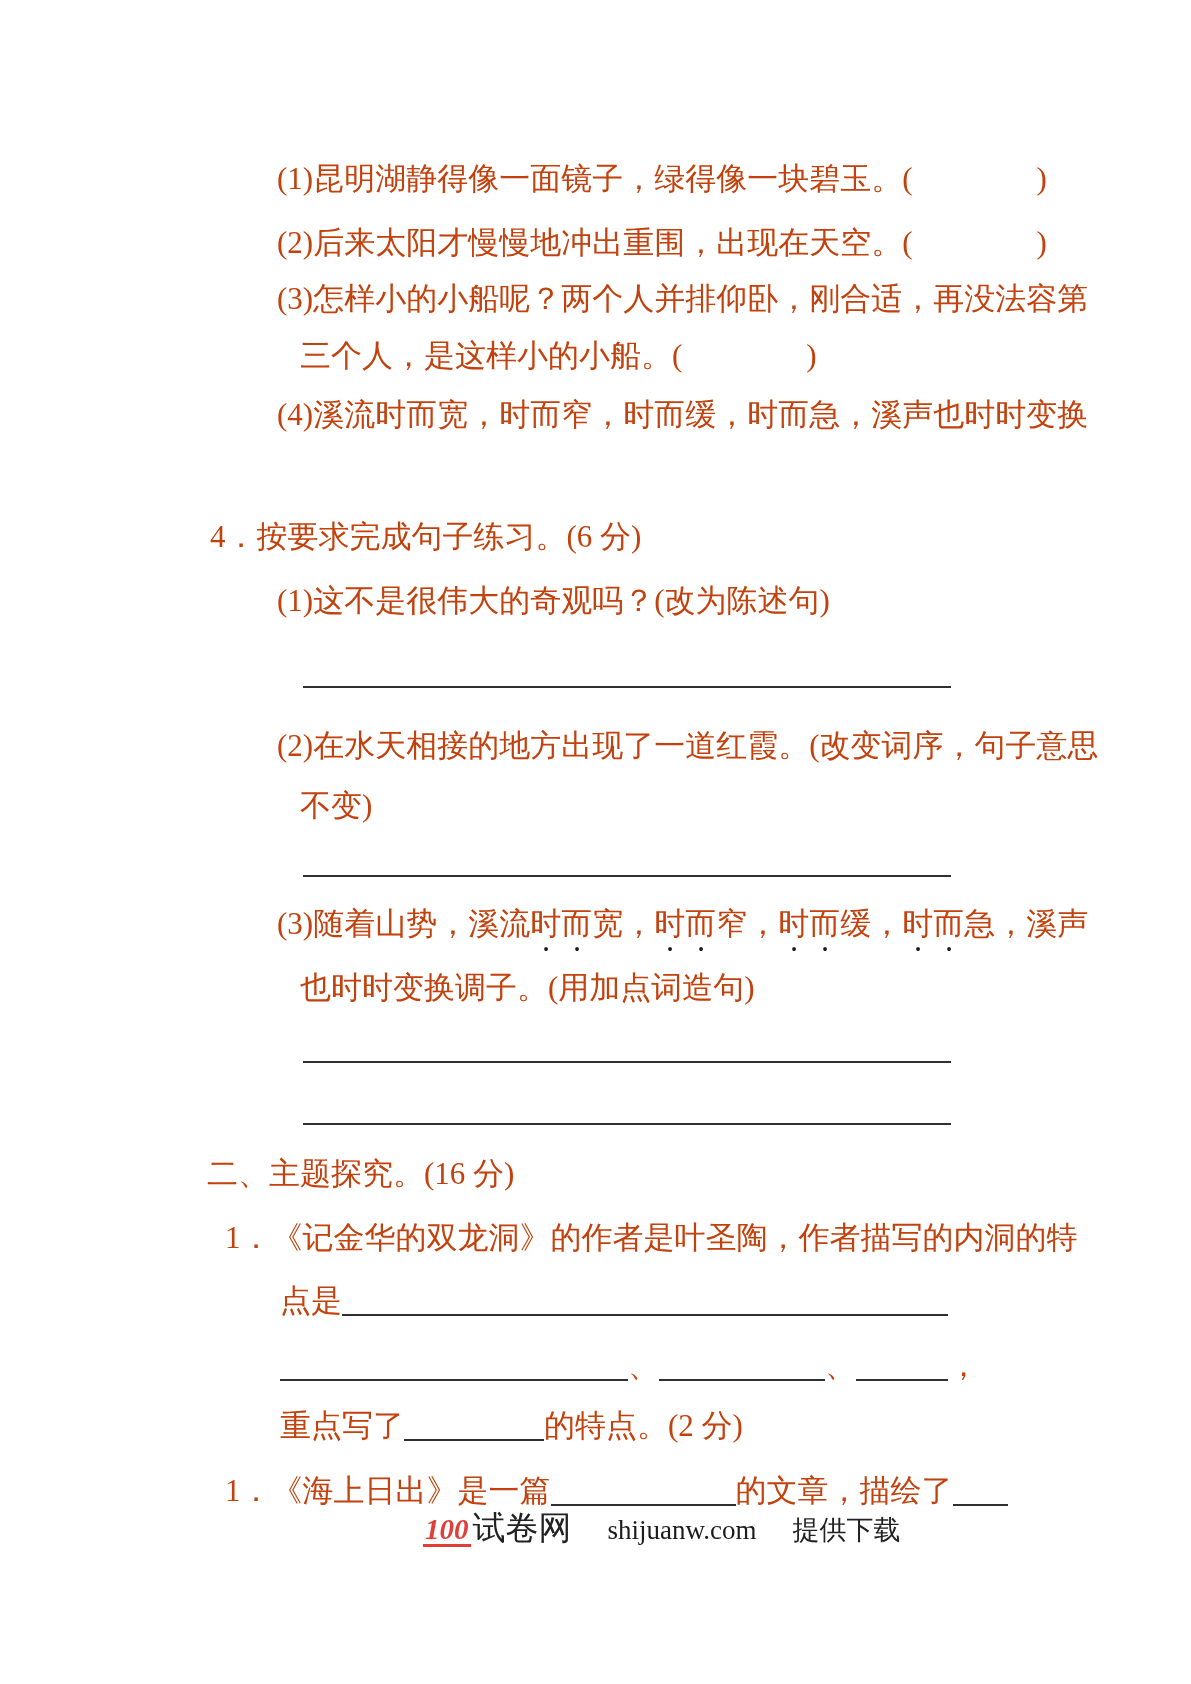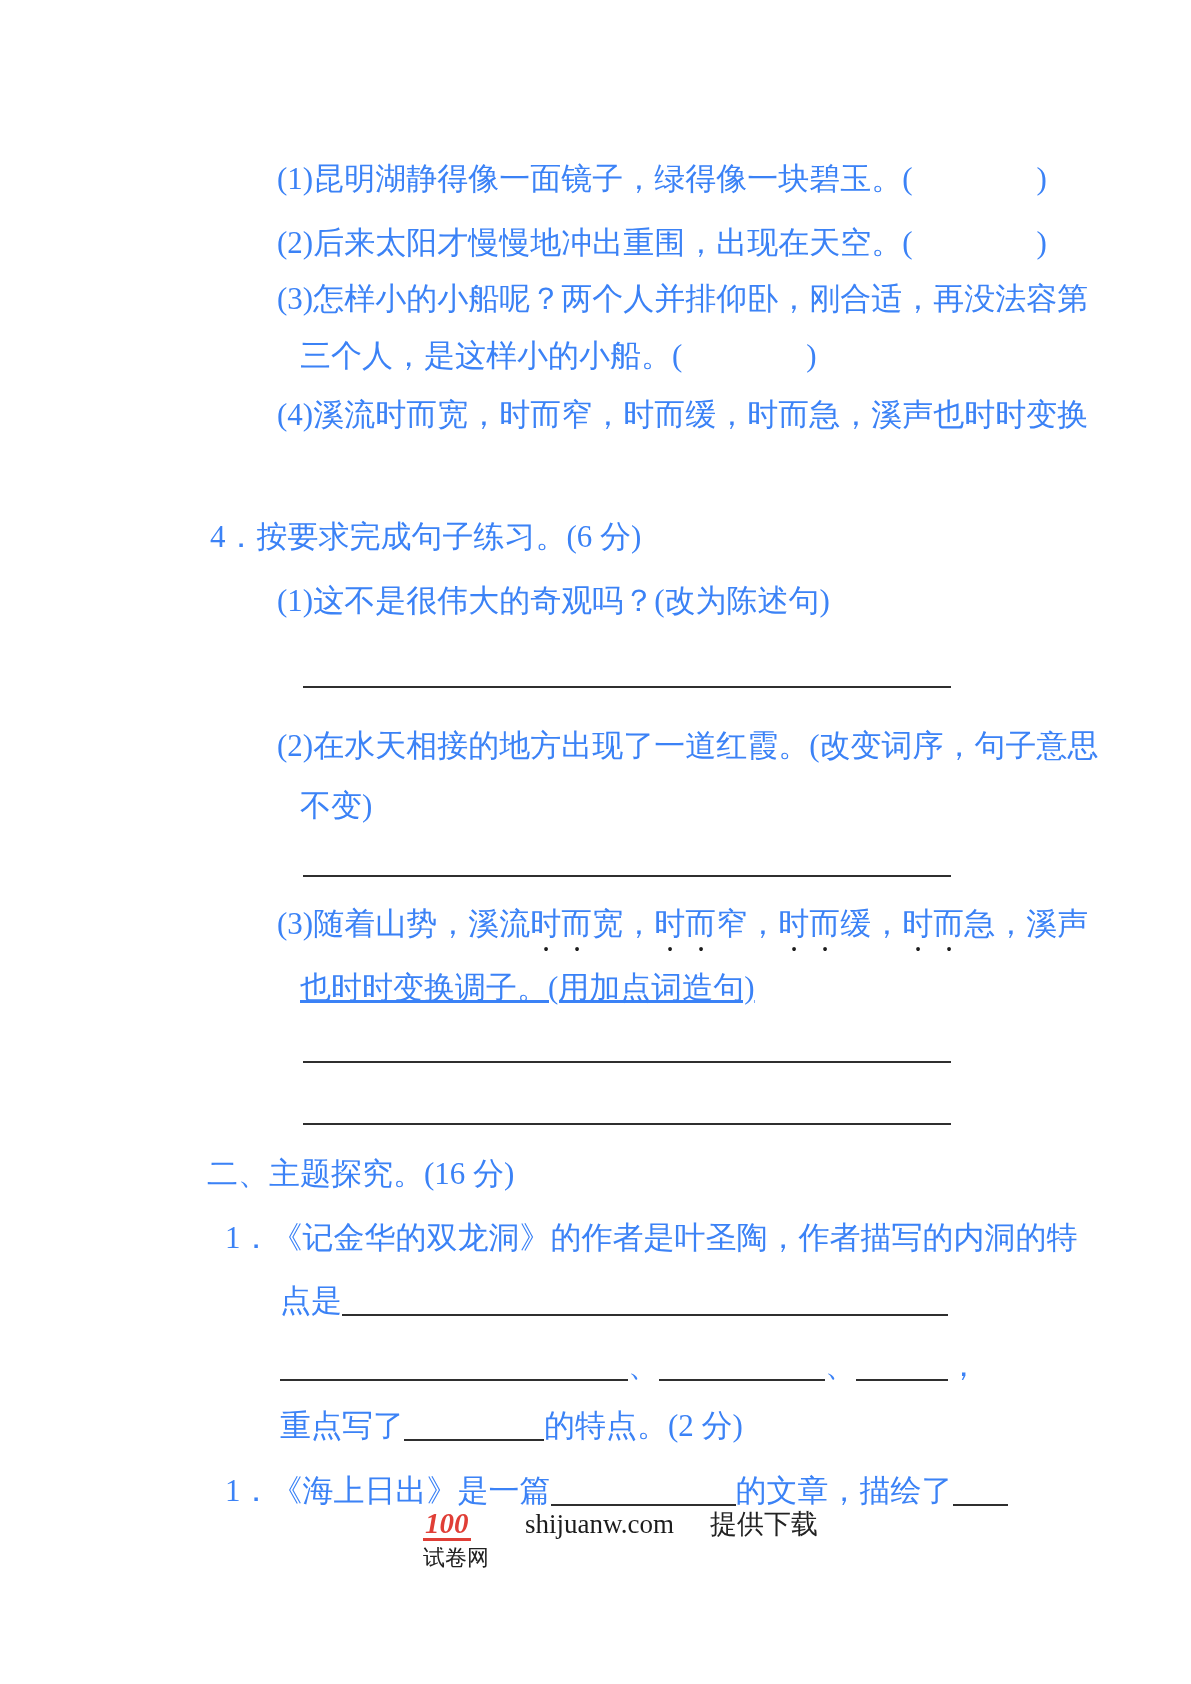--- a/index.html
+++ b/index.html
@@ -12,21 +12,21 @@
     font-family: "Liberation Serif", "DejaVu Serif", serif;
     color: #1c1c1c;
     overflow: hidden;
   }
   .line {
     position: absolute;
     font-size: 31px;
     line-height: 42px;
     height: 42px;
     white-space: pre;
-    color: #3b82f6;
+    color: #c2410c;
   }
   .rule {
     position: absolute;
     height: 0;
     border-bottom: 2px solid #2f2f2f;
   }
   .iblank {
     display: inline-block;
     border-bottom: 2px solid #2f2f2f;
     height: 30px;
@@ -41,31 +41,31 @@
   .footer {
     position: absolute;
     top: 1506px;
     left: 423px;
     display: flex;
     align-items: baseline;
     gap: 36px;
     font-size: 27px;
     color: #222222;
   }
-  .brand { display: flex; align-items: baseline; gap: 2px; flex-direction: column; }
+  .brand { display: flex; align-items: baseline; gap: 2px; }
   .logo-100 {
     font-size: 29px;
     font-weight: 700;
     font-style: italic;
     color: #e03e36;
     border-bottom: 3px solid #e03e36;
     padding: 0 2px 0 2px;
     line-height: 1;
   }
-  .site-name { font-size: 22px; color: #222222; }
+  .site-name { font-size: 33px; color: #222222; }
   .footer-url { font-size: 27px; color: #1c1c1c; }
   .footer-dl { font-size: 27px; color: #222222; text-align: right; }
 </style>
 </head>
 <body>
 
 <div class="page">
 
   <div class="line" style="left:277px; top:158px;">(1)昆明湖静得像一面镜子，绿得像一块碧玉。(　　　　)</div>
   <div class="line" style="left:277px; top:222px;">(2)后来太阳才慢慢地冲出重围，出现在天空。(　　　　)</div>
@@ -75,21 +75,21 @@
 
   <div class="line" style="left:210px; top:516px;">4．按要求完成句子练习。(6 分)</div>
   <div class="line" style="left:277px; top:580px;">(1)这不是很伟大的奇观吗？(改为陈述句)</div>
   <div class="rule" style="left:303px; top:686px; width:648px;"></div>
 
   <div class="line" style="left:277px; top:725px;">(2)在水天相接的地方出现了一道红霞。(改变词序，句子意思</div>
   <div class="line" style="left:300px; top:785px;">不变)</div>
   <div class="rule" style="left:303px; top:875px; width:648px;"></div>
 
   <div class="line" style="left:277px; top:903px;"><span>(3)随着山势，溪流</span><span class="em-dot">时而</span><span>宽，</span><span class="em-dot">时而</span><span>窄，</span><span class="em-dot">时而</span><span>缓，</span><span class="em-dot">时而</span><span>急，溪声</span></div>
-  <div class="line" style="left:300px; top:967px;text-decoration:underline;">也时时变换调子。(用加点词造句)</div>
+  <div class="line" style="left:300px; top:967px;">也时时变换调子。(用加点词造句)</div>
   <div class="rule" style="left:303px; top:1061px; width:648px;"></div>
   <div class="rule" style="left:303px; top:1123px; width:648px;"></div>
 
   <div class="line" style="left:183px; top:1153px;margin-left:24px;">二、主题探究。(16 分)</div>
 
   <div class="line" style="left:225px; top:1217px;text-align:right;">1．《记金华的双龙洞》的作者是叶圣陶，作者描写的内洞的特</div>
   <div class="line" style="left:280px; top:1280px;"><span>点是</span><span class="iblank" style="width:606px;"></span></div>
   <div class="line" style="left:280px; top:1345px;"><span class="iblank" style="width:348px;"></span><span>、</span><span class="iblank" style="width:166px;"></span><span>、</span><span class="iblank" style="width:92px;"></span><span>，</span></div>
   <div class="line" style="left:280px; top:1405px;"><span>重点写了</span><span class="iblank" style="width:140px;"></span><span>的特点。(2 分)</span></div>
 

